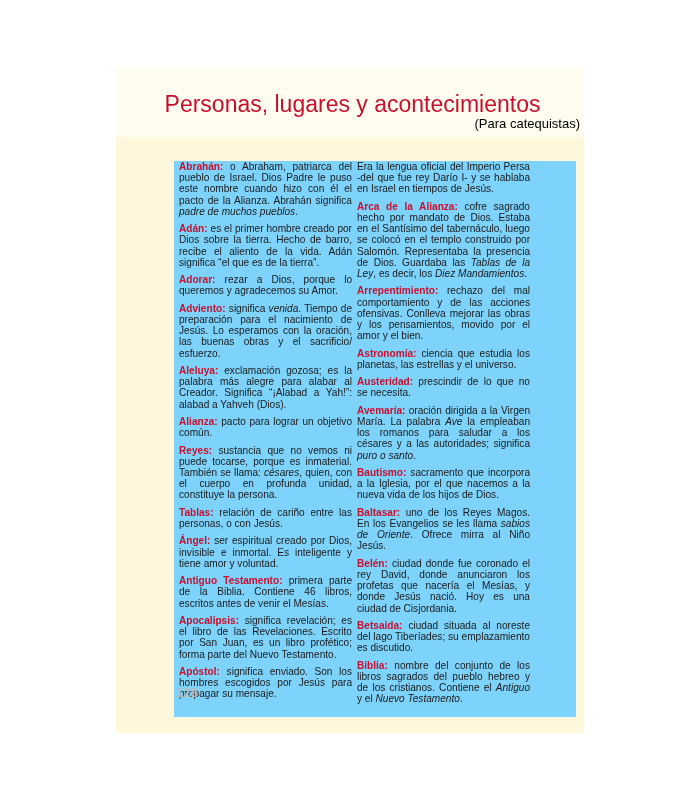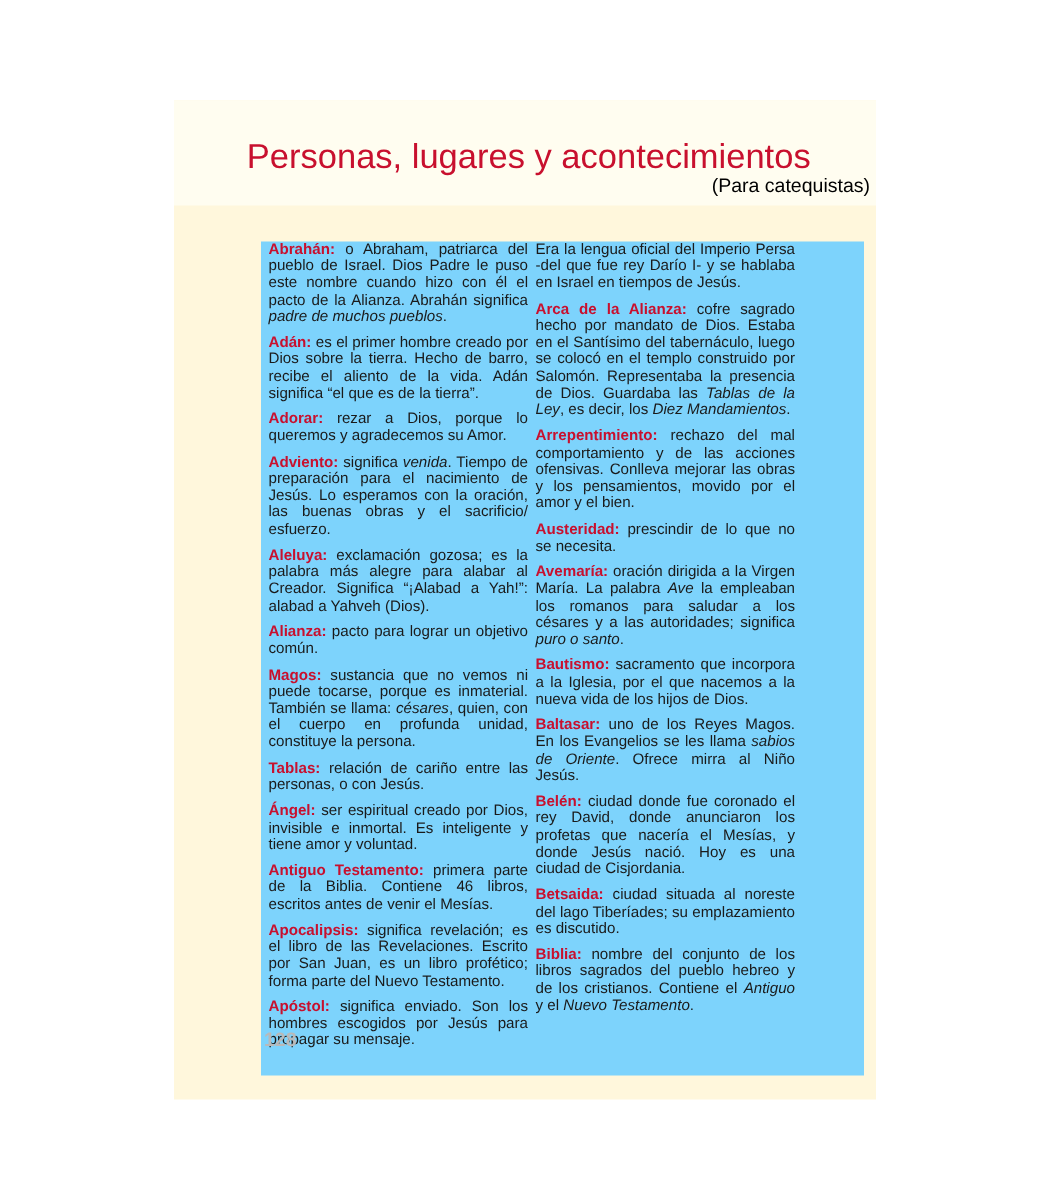--- a/index.html
+++ b/index.html
@@ -55,31 +55,32 @@
   </div>
 
   <div class="text-block">
     <div class="col left" id="col-left">
         <p class="entry"><span class="term">Abrahán</span><span class="term">: </span><span>o Abraham, patriarca del pueblo de Israel. Dios Padre le puso este nombre cuando hizo con él el pacto de la Alianza. Abrahán significa </span><i>padre de muchos pueblos</i><span>.</span></p>
         <p class="entry"><span class="term">Adán</span><span class="term">: </span><span>es el primer hombre creado por Dios sobre la tierra. Hecho de barro, recibe el aliento de la vida. Adán significa “el que es de la tierra”.</span></p>
         <p class="entry"><span class="term">Adorar</span><span class="term">: </span><span>rezar a Dios, porque lo queremos y agradecemos su Amor.</span></p>
         <p class="entry"><span class="term">Adviento</span><span class="term">: </span><span>significa </span><i>venida</i><span>. Tiempo de preparación para el nacimiento de Jesús. Lo esperamos con la oración, las buenas obras y el sacrificio/ esfuerzo.</span></p>
         <p class="entry"><span class="term">Aleluya</span><span class="term">: </span><span>exclamación gozosa; es la palabra más alegre para alabar al Creador. Significa “¡Alabad a Yah!”: alabad a Yahveh (Dios).</span></p>
         <p class="entry"><span class="term">Alianza</span><span class="term">: </span><span>pacto para lograr un objetivo común.</span></p>
-        <p class="entry"><span class="term">Magos</span><span class="term">: </span><span>sustancia que no vemos ni puede tocarse, porque es inmaterial. También se llama: </span><i>césares</i><span>, quien, con el cuerpo en profunda unidad, constituye la persona.</span></p>
+        <p class="entry"><span class="term">Reyes</span><span class="term">: </span><span>sustancia que no vemos ni puede tocarse, porque es inmaterial. También se llama: </span><i>césares</i><span>, quien, con el cuerpo en profunda unidad, constituye la persona.</span></p>
         <p class="entry"><span class="term">Tablas</span><span class="term">: </span><span>relación de cariño entre las personas, o con Jesús.</span></p>
         <p class="entry"><span class="term">Ángel</span><span class="term">: </span><span>ser espiritual creado por Dios, invisible e inmortal. Es inteligente y tiene amor y voluntad.</span></p>
         <p class="entry"><span class="term">Antiguo Testamento</span><span class="term">: </span><span>primera parte de la Biblia. Contiene 46 libros, escritos antes de venir el Mesías.</span></p>
         <p class="entry"><span class="term">Apocalipsis</span><span class="term">: </span><span>significa revelación; es el libro de las Revelaciones. Escrito por San Juan, es un libro profético; forma parte del Nuevo Testamento.</span></p>
         <p class="entry"><span class="term">Apóstol</span><span class="term">: </span><span>significa enviado. Son los hombres escogidos por Jesús para propagar su mensaje.</span></p>
       </div>
     <div class="col right" id="col-right">
       <p class="entry">Era la lengua oficial del Imperio Persa -del que fue rey Darío I- y se hablaba en Israel en tiempos de Jesús.</p>
     <p class="entry"><span class="term">Arca de la Alianza</span><span class="term">: </span><span>cofre sagrado hecho por mandato de Dios. Estaba en el Santísimo del tabernáculo, luego se colocó en el templo construido por Salomón. Representaba la presencia de Dios. Guardaba las </span><i>Tablas de la Ley</i><span>, es decir, los </span><i>Diez Mandamientos</i><span>.</span></p>
         <p class="entry"><span class="term">Arrepentimiento</span><span class="term">: </span><span>rechazo del mal comportamiento y de las acciones ofensivas. Conlleva mejorar las obras y los pensamientos, movido por el amor y el bien.</span></p>
+        <p class="entry"><span class="term">Astronomía</span><span class="term">: </span><span>ciencia que estudia los planetas, las estrellas y el universo.</span></p>
         <p class="entry"><span class="term">Austeridad</span><span class="term">: </span><span>prescindir de lo que no se necesita.</span></p>
         <p class="entry"><span class="term">Avemaría</span><span class="term">: </span><span>oración dirigida a la Virgen María. La palabra </span><i>Ave</i><span> la empleaban los romanos para saludar a los césares y a las autoridades; significa </span><i>puro o santo</i><span>.</span></p>
         <p class="entry"><span class="term">Bautismo</span><span class="term">: </span><span>sacramento que incorpora a la Iglesia, por el que nacemos a la nueva vida de los hijos de Dios.</span></p>
         <p class="entry"><span class="term">Baltasar</span><span class="term">: </span><span>uno de los Reyes Magos. En los Evangelios se les llama </span><i>sabios de Oriente</i><span>. Ofrece mirra al Niño Jesús.</span></p>
         <p class="entry"><span class="term">Belén</span><span class="term">: </span><span>ciudad donde fue coronado el rey David, donde anunciaron los profetas que nacería el Mesías, y donde Jesús nació. Hoy es una ciudad de Cisjordania.</span></p>
         <p class="entry"><span class="term">Betsaida</span><span class="term">: </span><span>ciudad situada al noreste del lago Tiberíades; su emplazamiento es discutido.</span></p>
         <p class="entry"><span class="term">Biblia</span><span class="term">: </span><span>nombre del conjunto de los libros sagrados del pueblo hebreo y de los cristianos. Contiene el </span><i>Antiguo</i><span> y el </span><i>Nuevo Testamento</i><span>.</span></p>
       </div>
   </div>
 

